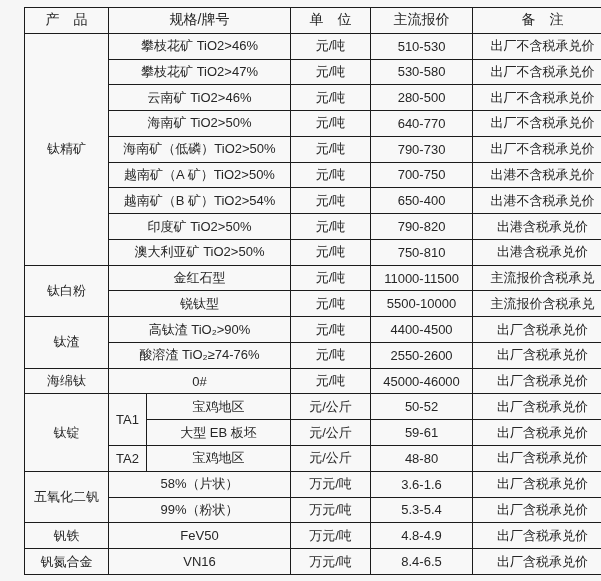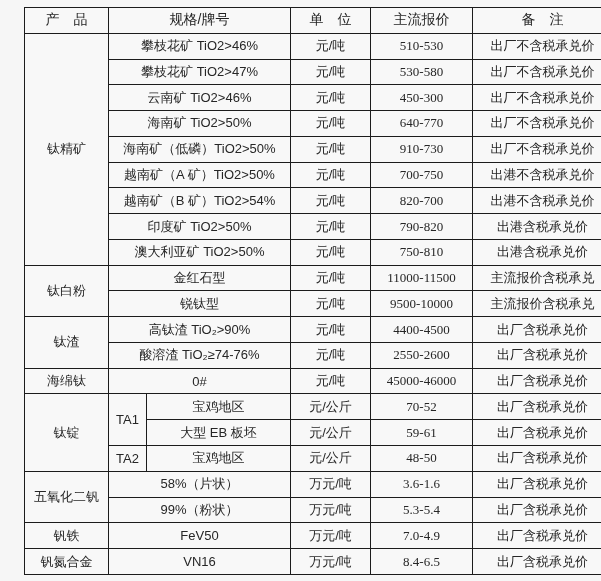--- a/index.html
+++ b/index.html
@@ -28,21 +28,21 @@
     padding: 0 2px;
     overflow: hidden;
     white-space: nowrap;
     background: #f8f8f8;
   }
   .price-table tr.header-row td {
     font-size: 14px;
     color: #1f1f1f;
   }
   .num {
-    font-family: Liberation Serif, serif;
+    font-family: Liberation Sans, sans-serif;
   }
 </style>
 </head>
 <body>
 
 <table class="price-table">
   <colgroup>
     <col style="width:84px">
     <col style="width:38px">
     <col style="width:144px">
@@ -68,45 +68,45 @@
     </tr>
     <tr>
       <td colspan="2">攀枝花矿 TiO2&gt;47%</td>
       <td>元/吨</td>
       <td class="num">530-580</td>
       <td>出厂不含税承兑价</td>
     </tr>
     <tr>
       <td colspan="2">云南矿 TiO2&gt;46%</td>
       <td>元/吨</td>
-      <td class="num">450-300</td>
+      <td class="num">280-500</td>
       <td>出厂不含税承兑价</td>
     </tr>
     <tr>
       <td colspan="2">海南矿 TiO2&gt;50%</td>
       <td>元/吨</td>
       <td class="num">640-770</td>
       <td>出厂不含税承兑价</td>
     </tr>
     <tr>
       <td colspan="2">海南矿（低磷）TiO2&gt;50%</td>
       <td>元/吨</td>
-      <td class="num">910-730</td>
+      <td class="num">790-730</td>
       <td>出厂不含税承兑价</td>
     </tr>
     <tr>
       <td colspan="2">越南矿（A 矿）TiO2&gt;50%</td>
       <td>元/吨</td>
       <td class="num">700-750</td>
       <td>出港不含税承兑价</td>
     </tr>
     <tr>
       <td colspan="2">越南矿（B 矿）TiO2&gt;54%</td>
       <td>元/吨</td>
-      <td class="num">820-700</td>
+      <td class="num">650-400</td>
       <td>出港不含税承兑价</td>
     </tr>
     <tr>
       <td colspan="2">印度矿 TiO2&gt;50%</td>
       <td>元/吨</td>
       <td class="num">790-820</td>
       <td>出港含税承兑价</td>
     </tr>
     <tr>
       <td colspan="2">澳大利亚矿 TiO2&gt;50%</td>
@@ -118,21 +118,21 @@
     <tr>
       <td rowspan="2">钛白粉</td>
       <td colspan="2">金红石型</td>
       <td>元/吨</td>
       <td class="num">11000-11500</td>
       <td>主流报价含税承兑</td>
     </tr>
     <tr>
       <td colspan="2">锐钛型</td>
       <td>元/吨</td>
-      <td class="num">9500-10000</td>
+      <td class="num">5500-10000</td>
       <td>主流报价含税承兑</td>
     </tr>
 
     <tr>
       <td rowspan="2">钛渣</td>
       <td colspan="2">高钛渣 TiO₂&gt;90%</td>
       <td>元/吨</td>
       <td class="num">4400-4500</td>
       <td>出厂含税承兑价</td>
     </tr>
@@ -149,34 +149,34 @@
       <td>元/吨</td>
       <td class="num">45000-46000</td>
       <td>出厂含税承兑价</td>
     </tr>
 
     <tr>
       <td rowspan="3">钛锭</td>
       <td rowspan="2">TA1</td>
       <td>宝鸡地区</td>
       <td>元/公斤</td>
-      <td class="num">70-52</td>
+      <td class="num">50-52</td>
       <td>出厂含税承兑价</td>
     </tr>
     <tr>
       <td>大型 EB 板坯</td>
       <td>元/公斤</td>
       <td class="num">59-61</td>
       <td>出厂含税承兑价</td>
     </tr>
     <tr>
       <td>TA2</td>
       <td>宝鸡地区</td>
       <td>元/公斤</td>
-      <td class="num">48-50</td>
+      <td class="num">48-80</td>
       <td>出厂含税承兑价</td>
     </tr>
 
     <tr>
       <td rowspan="2">五氧化二钒</td>
       <td colspan="2">58%（片状）</td>
       <td>万元/吨</td>
       <td class="num">3.6-1.6</td>
       <td>出厂含税承兑价</td>
     </tr>
@@ -184,21 +184,21 @@
       <td colspan="2">99%（粉状）</td>
       <td>万元/吨</td>
       <td class="num">5.3-5.4</td>
       <td>出厂含税承兑价</td>
     </tr>
 
     <tr>
       <td>钒铁</td>
       <td colspan="2">FeV50</td>
       <td>万元/吨</td>
-      <td class="num">7.0-4.9</td>
+      <td class="num">4.8-4.9</td>
       <td>出厂含税承兑价</td>
     </tr>
 
     <tr>
       <td>钒氮合金</td>
       <td colspan="2">VN16</td>
       <td>万元/吨</td>
       <td class="num">8.4-6.5</td>
       <td>出厂含税承兑价</td>
     </tr>

